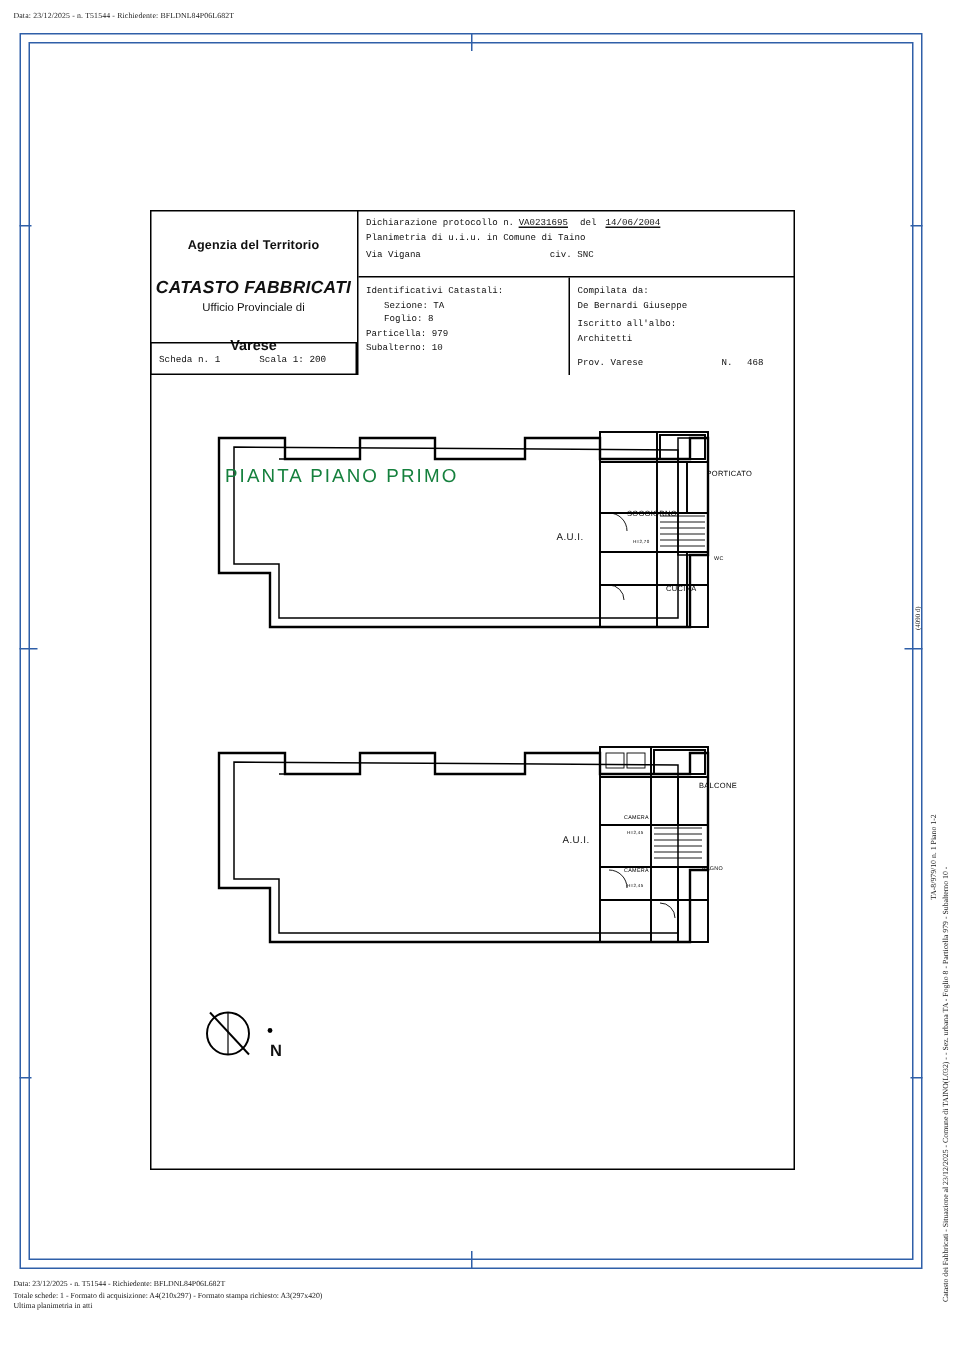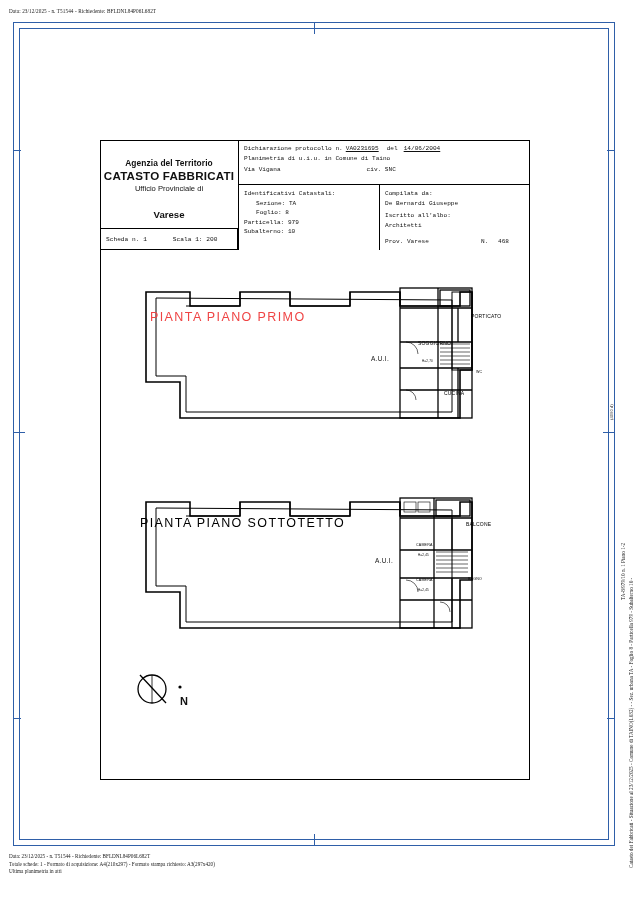--- a/index.html
+++ b/index.html
@@ -97,24 +97,25 @@
     text-align: center;
     font-family: "Liberation Sans", sans-serif;
   }
   .agenzia {
     margin-top: 18px;
     font-size: 8.4px;
     font-weight: bold;
     letter-spacing: .1px;
   }
   .catasto {
-    margin-top: 1px;
+    margin-top: 17px;
     font-size: 11.6px;
     font-weight: bold;
     letter-spacing: .2px;
+    font-style: italic;
   }
   .ufficio {
     margin-top: 2px;
     font-size: 7.6px;
     font-weight: normal;
   }
   .varese {
     margin-top: 16px;
     font-size: 9.6px;
     font-weight: bold;
@@ -187,21 +188,21 @@
     position: absolute;
     left: 100px; top: 250px;
     width: 430px; height: 530px;
   }
   .title-primo {
     position: absolute;
     left: 150px; top: 310px;
     font-family: "Liberation Sans", sans-serif;
     font-size: 12.5px;
     letter-spacing: 1.4px;
-    color: #ef4444;
+    color: #15803d;
   }
   .title-sotto {
     position: absolute;
     left: 140px; top: 516px;
     font-family: "Liberation Sans", sans-serif;
     font-size: 12.5px;
     letter-spacing: 1.4px;
     color: #000;
   }
   .north-label {
@@ -388,21 +389,20 @@
 
   <div class="room-label" style="left:466px; top:521px;">BALCONE</div>
   <div class="room-label sm" style="left:416px; top:543px;">CAMERA</div>
   <div class="room-label tiny" style="left:418px; top:553px;">H=2,45</div>
   <div class="room-label sm" style="left:416px; top:578px;">CAMERA</div>
   <div class="room-label tiny" style="left:418px; top:588px;">H=2,45</div>
   <div class="room-label sm" style="left:468px; top:577px;">BAGNO</div>
   <div class="aul" style="left:375px; top:557px;">A.U.I.</div>
 
   <div class="title-primo">PIANTA PIANO PRIMO</div>
-  <div class="title-sotto">PIANTA PIANO SOTTOTETTO</div>
 
   <div style="position:absolute; left:130px; top:665px;">
     <svg width="56" height="52" viewBox="0 0 56 52">
       <circle cx="22" cy="24" r="14" fill="none" stroke="#000" stroke-width="1.3"></circle>
       <line x1="10" y1="10" x2="36" y2="38" stroke="#000" stroke-width="1.3"></line>
       <line x1="22" y1="10" x2="22" y2="38" stroke="#000" stroke-width="0.8"></line>
       <circle cx="50" cy="22" r="1.6" fill="#000"></circle>
     </svg>
   </div>
   <div class="north-label" style="left:180px; top:695px;">N</div>

